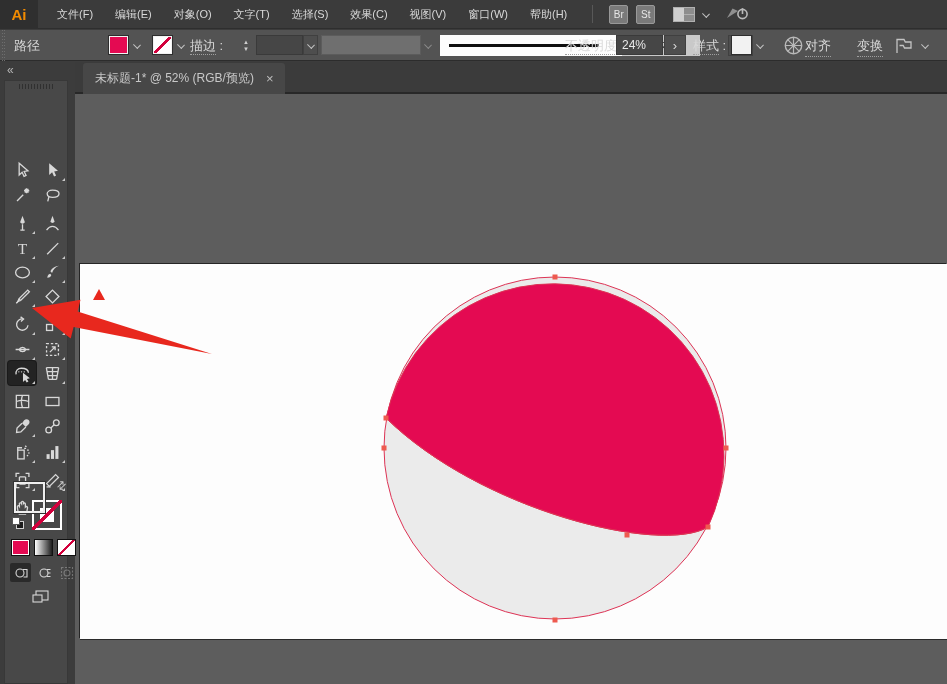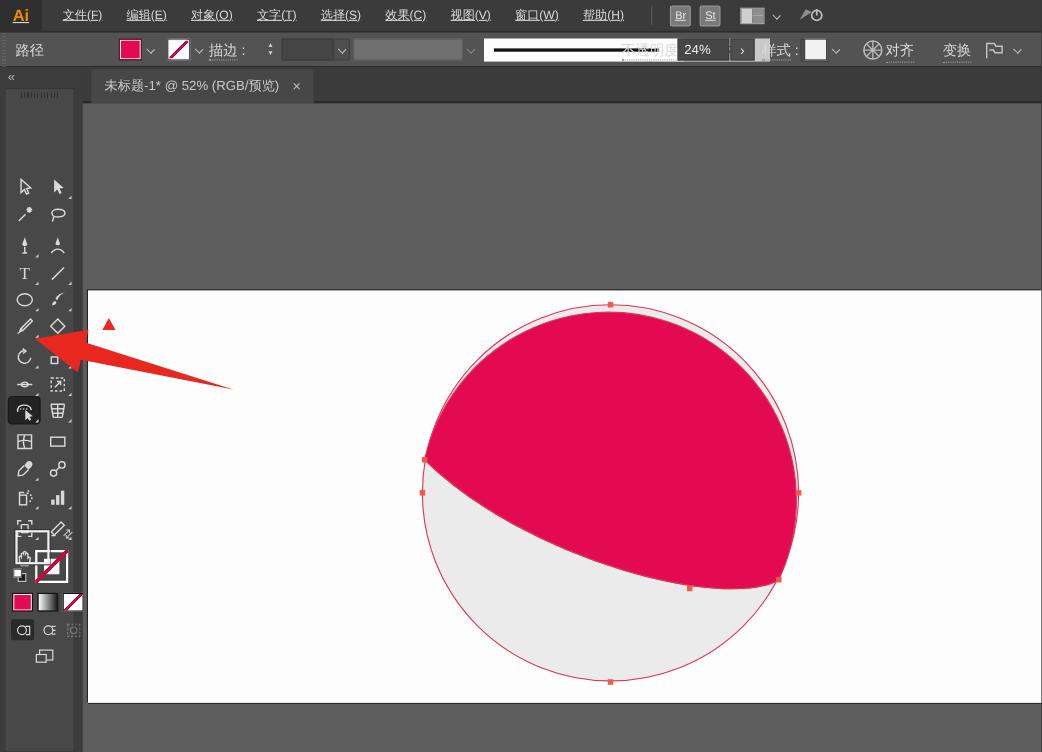--- a/index.html
+++ b/index.html
@@ -4,21 +4,21 @@
 <style>
   * { margin:0; padding:0; box-sizing:border-box; }
   html,body { background:#222; }
   body { font-family:"Liberation Sans", sans-serif; }
   #app {
     position:relative; width:947px; height:684px; overflow:hidden;
     background:#3c3c3c; color:#d6d6d6; font-size:13px;
   }
   
   #menubar { position:absolute; left:0; top:0; width:947px; height:29px;
-    background:#3b3b3b; border-bottom:1px solid #2e2e2e; display:flex; align-items:center;text-decoration:underline; }
+    background:#3b3b3b; border-bottom:1px solid #2e2e2e; display:flex; align-items:center; }
   #ai-logo { width:38px; height:29px; background:#2f2f2f; color:#f28b00;
     font-weight:bold; font-size:15px; display:flex; align-items:center; justify-content:center; }
   #menus { display:flex; margin-left:8px; }
   #menus .mi { padding:0 11px; line-height:29px; font-size:11px; color:#d8d8d8; cursor:default; }
   .mb-sep { width:1px; height:18px; background:#585858; margin:0 8px 0 14px; }
   .badge { width:19px; height:19px; margin-left:8px; background:#7a7a7a; border:1px solid #999;
     border-radius:2px; color:#e6e6e6; font-size:10px; display:flex; align-items:center;
     justify-content:center; }
   #ws-icon { width:22px; height:15px; border:1px solid #b0b0b0; margin-left:18px; display:flex; }
   #ws-icon .l { width:10px; background:#cfcfcf; }

